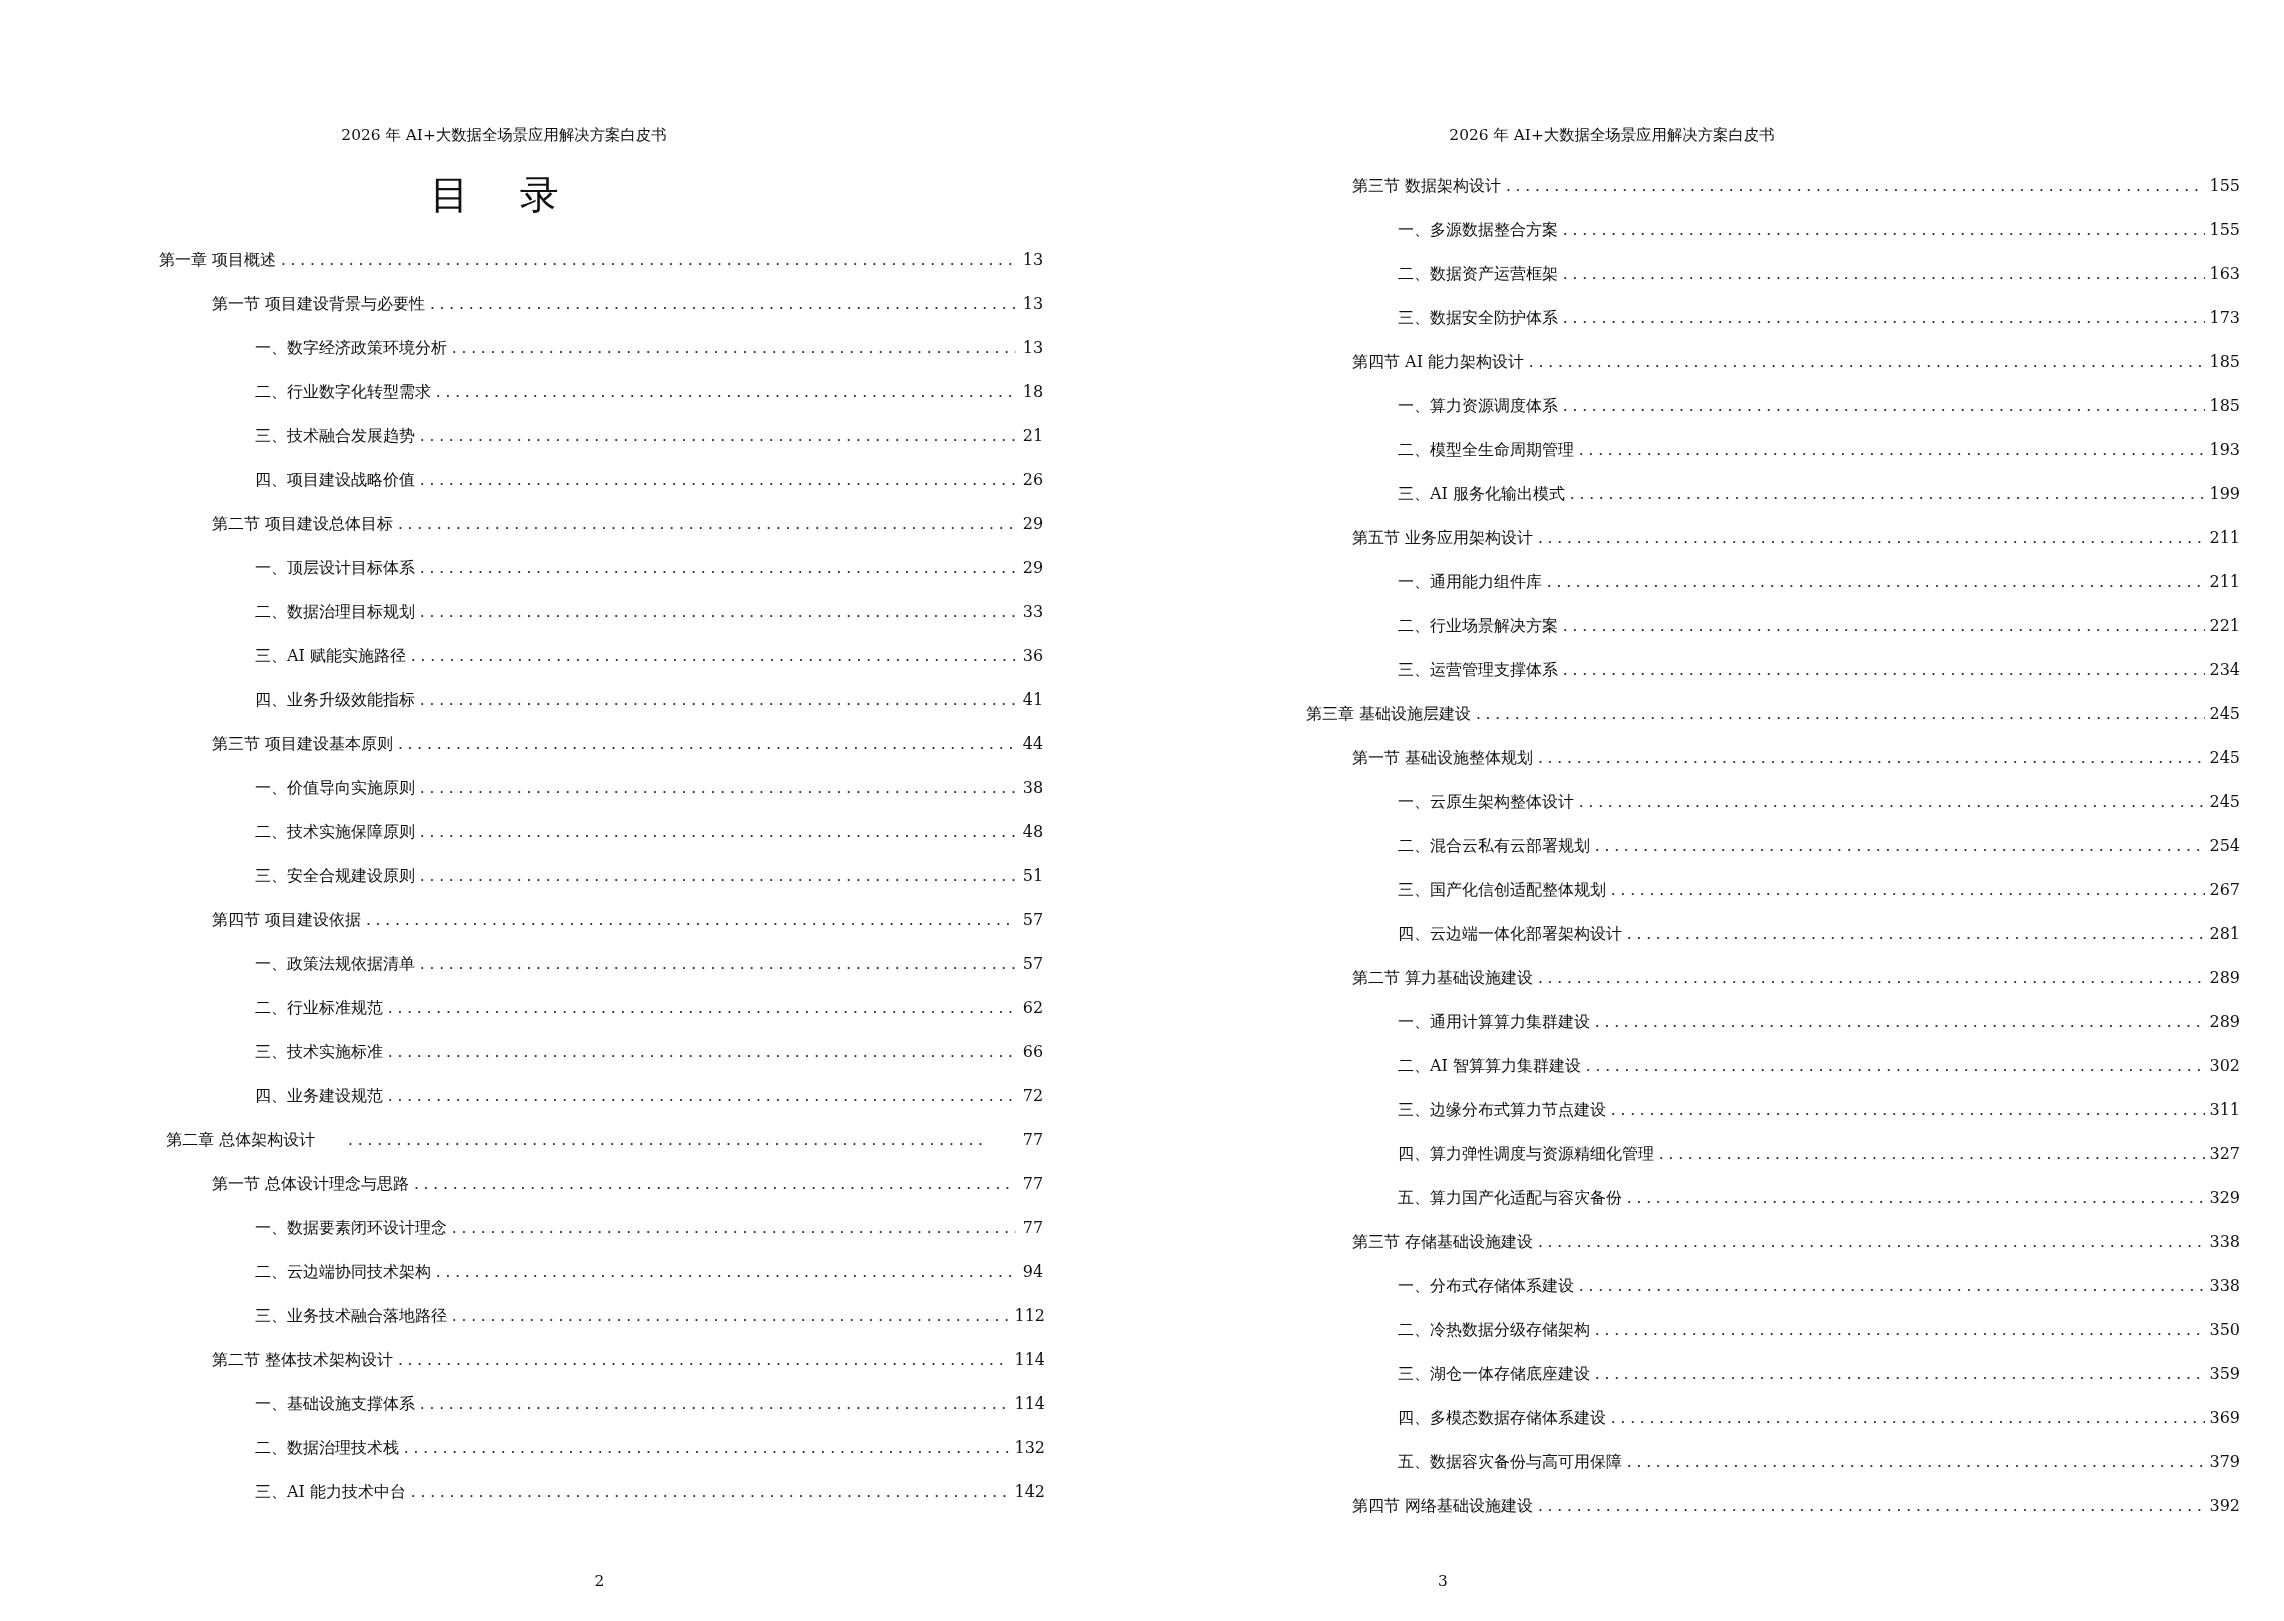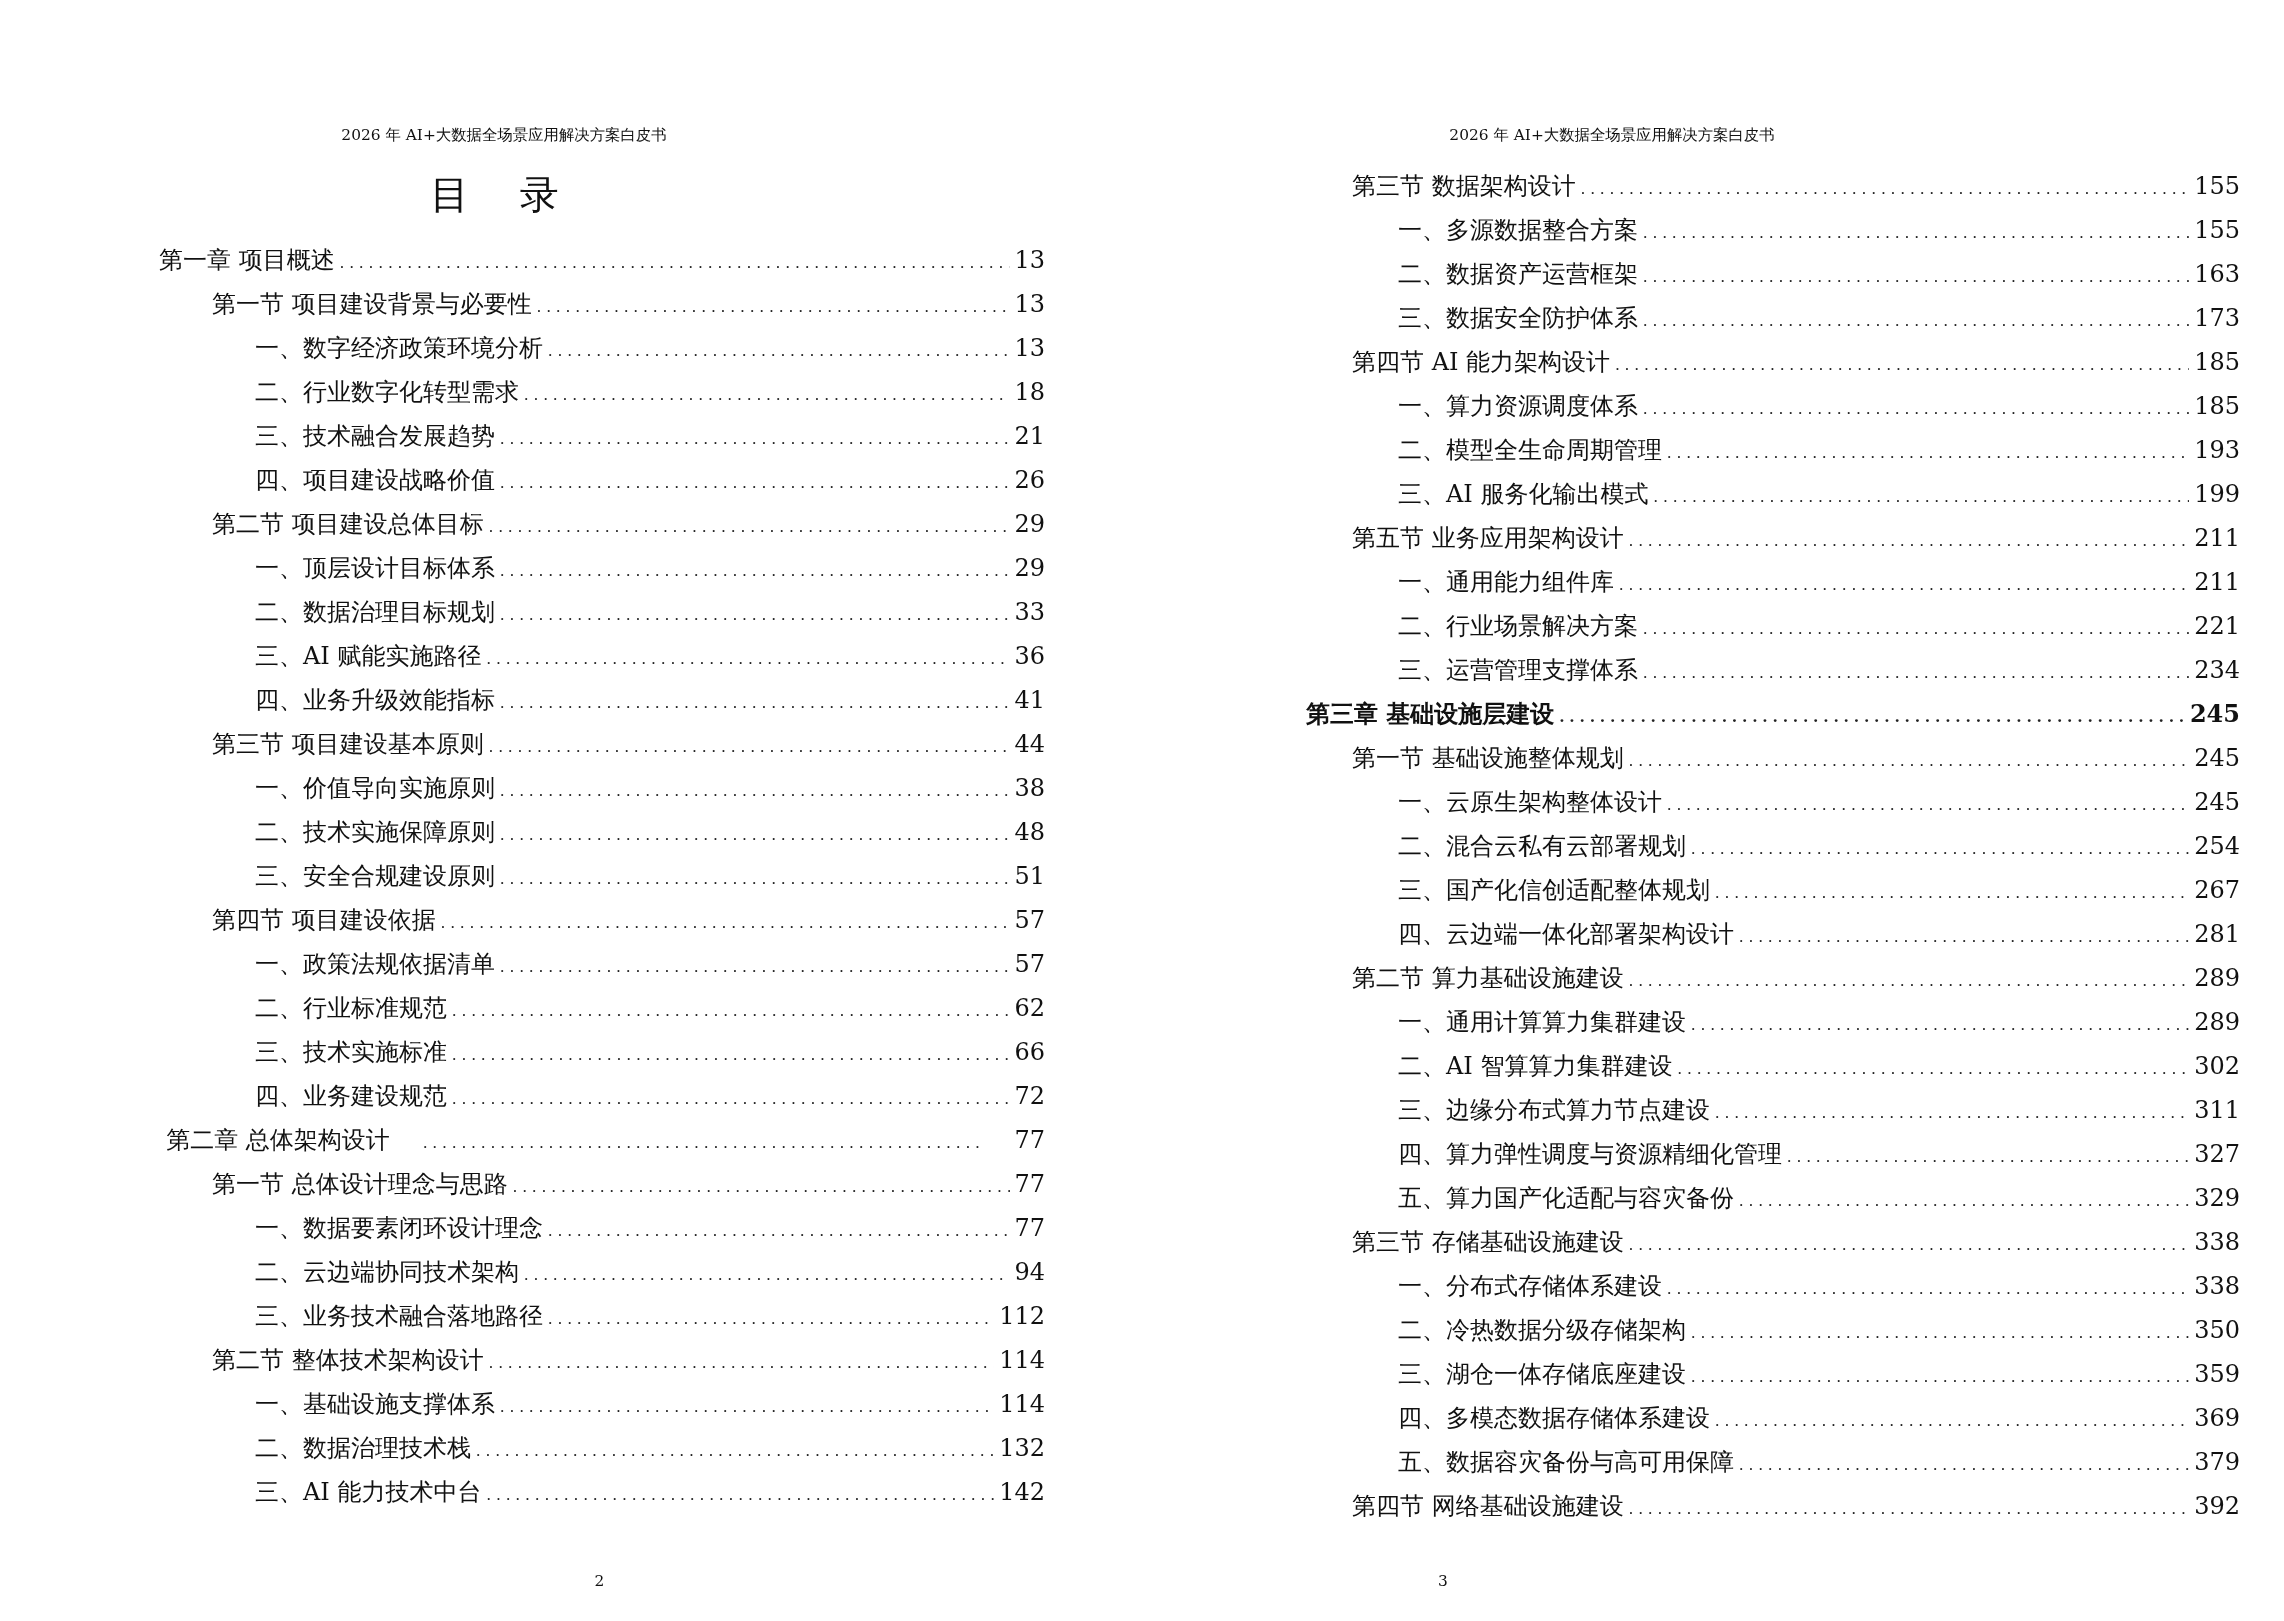--- a/index.html
+++ b/index.html
@@ -11,26 +11,26 @@
   .running-header { position:absolute; top:77px; left:0; width:100%; text-align:center;
          font-size:15.4px; letter-spacing:0px; }
   .page.left .running-header { left:-67px; }
   .page.right .running-header { left:-101px; }
   .toc-title { position:absolute; top:120px; left:-67px; width:100%; text-align:center;
          font-size:39px; letter-spacing:19px; }
   .toc { position:absolute; list-style:none; margin:0; padding:0; }
   .page.left .toc { top:190px; left:159px; width:886px; }
   .page.right .toc { top:116px; left:164px; width:934px; }
   .toc-entry { display:flex; align-items:baseline; height:44px; line-height:44px;
-         font-size:24px; white-space:nowrap; }
+         font-size:16px; white-space:nowrap; }
   .toc-entry.l0 { padding-left:0; }
   .toc-entry.l1 { padding-left:53px; }
   .toc-entry.l2 { padding-left:96px; }
   .page.left .toc-entry.l0.ch2 { padding-left:7.2px;gap:28px; }
-  .page.right .toc-entry.l0 { padding-left:0;font-weight:bold; }
+  .page.right .toc-entry.l0 { padding-left:0; }
   .page.right .toc-entry.l1 { padding-left:46px; }
   .page.right .toc-entry.l2 { padding-left:92px; }
   .toc-label { flex:0 0 auto; }
   .toc-dots { flex:1 1 auto; overflow:hidden; margin:0 4.8px; letter-spacing:4.8px;
          font-size:15.4px; color:#222; }
   .toc-dots::before { content:"........................................................................................................................................................................................................................"; }
   .toc-page { flex:0 0 auto; text-align:center; min-width:24px; }
   .page-number { position:absolute; top:1524px; width:100%; text-align:center; font-size:15.4px; }
   .page.left .page-number { left:-511px; width:1142px; left:-571px; }
   .page.left .page-number { left:0; width:1199px; text-align:center; }

